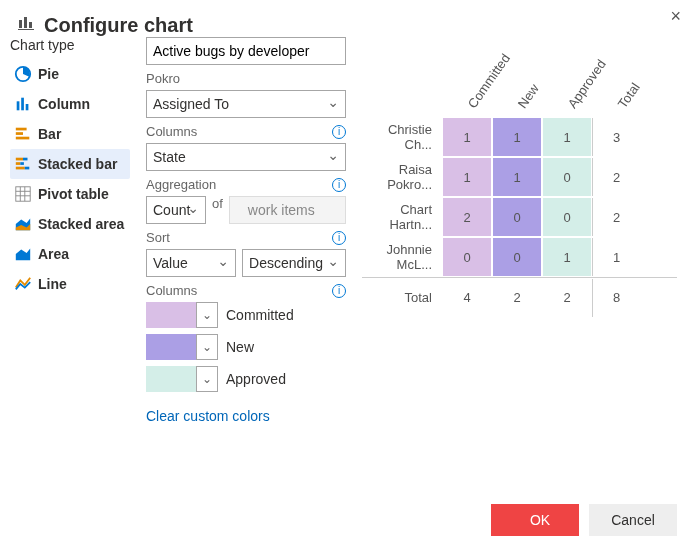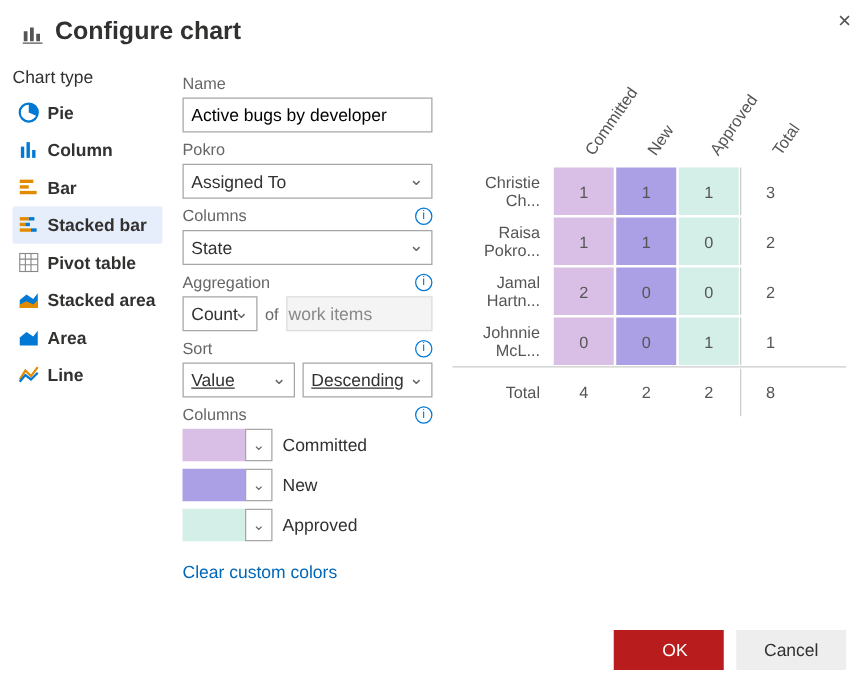--- a/index.html
+++ b/index.html
@@ -1,43 +1,43 @@
 <!DOCTYPE html>
 <html><head>
 <meta charset="utf-8">
 <style>
   * { box-sizing: border-box; font-family: "Segoe UI", Arial, sans-serif; }
   body { margin: 0; padding: 14px 14px 14px 10px; width: 691px; height: 548px; background: #fff; font-size: 14px; color: #323130; position: relative; }
 
   .close { position: absolute; top: 6px; right: 10px; font-size: 18px; cursor: pointer; color: #555; }
 
-  .dlg-title { display: flex; align-items: flex-end; gap: 8px; margin-left: 8px; margin-bottom: 16px; }
+  .dlg-title { display: flex; align-items: flex-start; gap: 8px; margin-left: 8px; }
   .dlg-title .t { font-size: 20px; font-weight: 600; }
   .dlg-title .ico svg { width: 18px; height: 18px; display: block; }
 
   .layout { display: flex; gap: 16px; }
 
   .sidebar { width: 120px; flex-shrink: 0; }
   .sidebar .group-label { font-size: 14px; color: #323130; margin-bottom: 6px; }
   .type-item { display: flex; align-items: center; gap: 6px; height: 30px; padding: 0 4px; cursor: pointer; border-radius: 2px; font-weight: bold; }
   .type-item.selected { background: #e6eefb; }
   .type-item .ico { width: 18px; height: 18px; display: flex; align-items: center; justify-content: center; }
   .type-item .lbl { font-size: 14px; }
 
   .form { width: 200px; flex-shrink: 0; }
   .fld-label { font-size: 13px; color: #666; margin-top: 6px; margin-bottom: 4px; display: flex; align-items: center; justify-content: space-between; }
   .info-ico { width: 14px; height: 14px; border: 1px solid #0078d4; color: #0078d4; border-radius: 50%; font-size: 10px; display: inline-flex; align-items: center; justify-content: center; }
   .txt-input { width: 100%; height: 28px; border: 1px solid #a6a6a6; padding: 0 6px; font-size: 14px; }
   .sel { width: 100%; height: 28px; border: 1px solid #a6a6a6; padding: 0 22px 0 6px; font-size: 14px; background: #fff; position: relative; display: flex; align-items: center; cursor: pointer; }
   .sel::after { content: "⌄"; position: absolute; right: 6px; top: 3px; font-size: 14px; color: #666; }
-  .agg-row { display: flex; align-items: center; gap: 6px; }
+  .agg-row { display: flex; gap: 6px; }
   .agg-row .sel { width: 60px; }
   .agg-of { font-size: 13px; color: #666; }
-  .agg-static { flex: 1; height: 28px; border: 1px solid #ddd; background: #f4f4f4; color: #888; font-size: 14px; display: flex; align-items: center; padding: 0 1px; }
-  .sort-row { display: flex; gap: 6px; text-decoration: underline; }
+  .agg-static { flex: 1; height: 28px; border: 1px solid #ddd; background: #f4f4f4; color: #888; font-size: 14px; display: flex; align-items: center; padding: 0 18px; }
+  .sort-row { display: flex; gap: 6px; }
   .sort-row .sel { flex: 1; }
 
   .series-row { display: flex; align-items: center; gap: 8px; margin-bottom: 6px; }
   .swatch { width: 72px; height: 26px; display: flex; }
   .swatch .color { flex: 1; }
   .swatch .caret { width: 22px; border: 1px solid #a6a6a6; display: flex; align-items: center; justify-content: center; font-size: 12px; color: #666; cursor: pointer; background: #fff; }
   .series-label { font-size: 14px; }
   .clear-link { color: #0066b8; font-size: 14px; cursor: pointer; margin-top: 10px; display: inline-block; }
 
   .preview { flex: 1; padding-top: 20px; }
@@ -47,21 +47,21 @@
   .pivot-cell { width: 48px; height: 38px; display: flex; align-items: center; justify-content: center; color: #555; margin: 0 1px; }
   .pivot-total-col { width: 48px; text-align: center; color: #555; }
   .pivot-colhdrs { display: flex; padding-left: 80px; height: 60px; position: relative; }
   .colhdr { width: 50px; position: relative; }
   .colhdr span { position: absolute; bottom: 6px; left: 70%; transform: rotate(-55deg); transform-origin: left bottom; font-size: 13px; color: #555; white-space: nowrap; }
   .divider-row { border-top: 1px solid #ccc; }
   .divider-col { border-left: 1px solid #ccc; }
 
   .footer { position: absolute; bottom: 12px; right: 14px; display: flex; gap: 10px; }
   .btn { min-width: 88px; height: 32px; border: none; font-size: 14px; cursor: pointer; }
-  .btn.primary { background: #b91c1c; color: #fff; padding-left: 16px; }
+  .btn.primary { background: #ef4444; color: #fff; padding-left: 16px; }
   .btn.secondary { background: #eee; color: #323130; }
 </style>
 </head>
 <body>
 
 <span class="close">×</span>
 
 <div class="dlg-title">
   <span class="ico">
     <svg viewBox="0 0 18 18">
@@ -162,21 +162,20 @@
           <svg viewBox="0 0 20 20">
             <polyline points="2,14 7,6 12,11 18,3" fill="none" stroke="#e38b00" stroke-width="2"></polyline>
             <polyline points="2,16 7,10 12,14 18,8" fill="none" stroke="#0078d4" stroke-width="2"></polyline>
           </svg>
         </span>
       <span class="lbl">Line</span>
     </div>
   </div>
 
   <div class="form">
-    <div class="fld-label">Name</div>
     <input class="txt-input" value="Active bugs by developer" style="">
 
     <div class="fld-label">
         <span>Pokro</span>
       </div>
     <div class="sel">
         <span>Assigned To</span>
       </div>
 
     <div class="fld-label">
@@ -267,21 +266,21 @@
             <div class="pivot-total-col divider-col" style="height:38px;display:flex;align-items:center;justify-content:center">3</div>
           </div>
           <div class="pivot-row">
             <div class="pivot-rowlabel">Raisa Pokro...</div>
             <div class="pivot-cell" style="background:#d9bfe6">1</div>
             <div class="pivot-cell" style="background:#ab9fe5">1</div>
             <div class="pivot-cell" style="background:#d4eee8">0</div>
             <div class="pivot-total-col divider-col" style="height:38px;display:flex;align-items:center;justify-content:center">2</div>
           </div>
           <div class="pivot-row">
-            <div class="pivot-rowlabel">Jamal Hartn...</div>
+            <div class="pivot-rowlabel">Chart Hartn...</div>
             <div class="pivot-cell" style="background:#d9bfe6">2</div>
             <div class="pivot-cell" style="background:#ab9fe5">0</div>
             <div class="pivot-cell" style="background:#d4eee8">0</div>
             <div class="pivot-total-col divider-col" style="height:38px;display:flex;align-items:center;justify-content:center">2</div>
           </div>
           <div class="pivot-row">
             <div class="pivot-rowlabel">Johnnie McL...</div>
             <div class="pivot-cell" style="background:#d9bfe6">0</div>
             <div class="pivot-cell" style="background:#ab9fe5">0</div>
             <div class="pivot-cell" style="background:#d4eee8">1</div>

